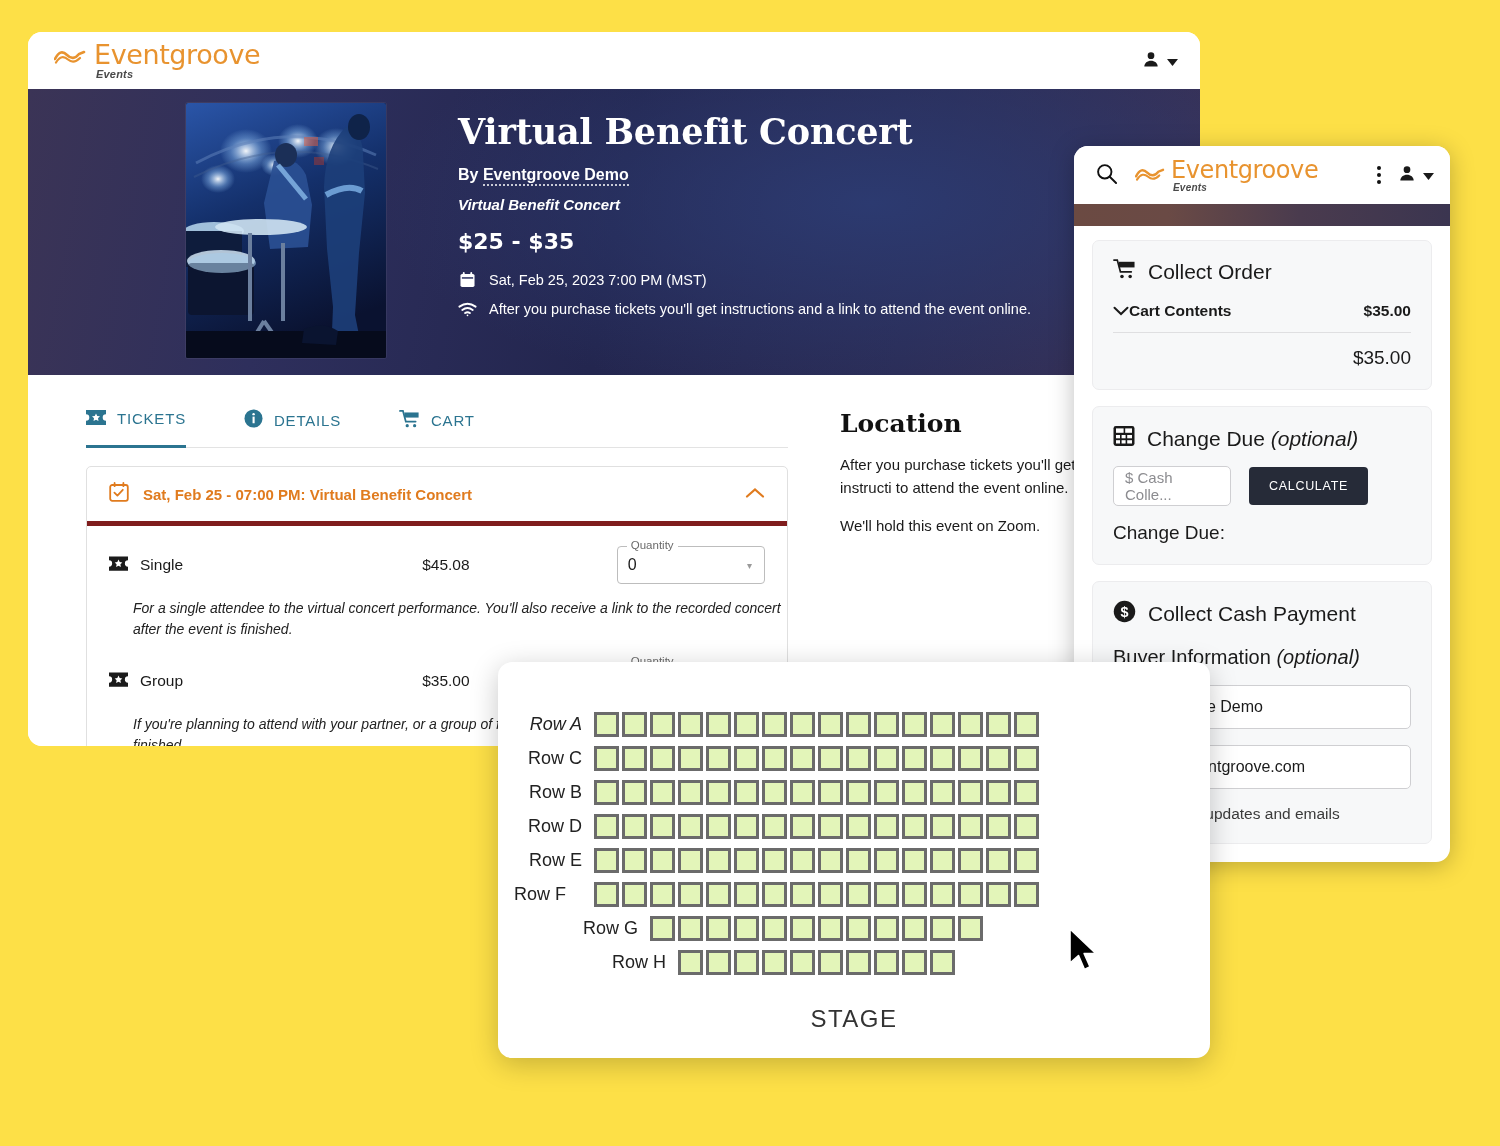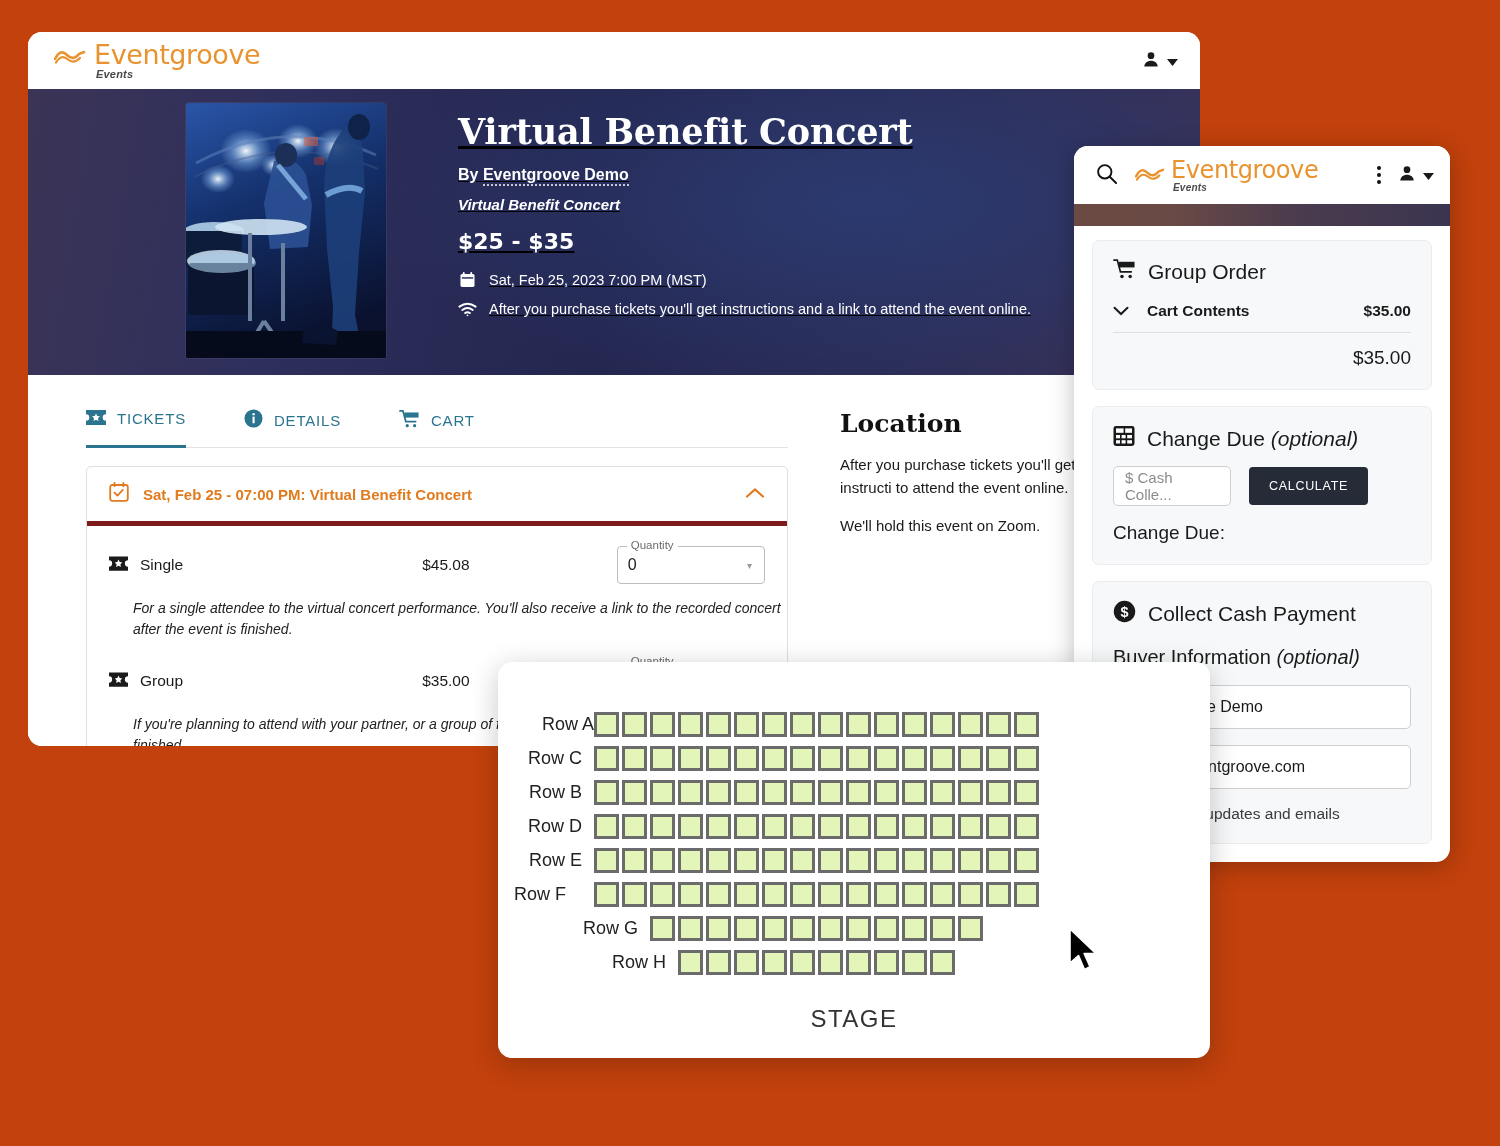--- a/index.html
+++ b/index.html
@@ -2,21 +2,21 @@
 <html><head>
 <meta charset="utf-8">
 <style>
   * { box-sizing: border-box; margin: 0; padding: 0; }
   html, body {
     width: 1500px; height: 1146px;
     background: #000;
     font-family: "Liberation Sans", sans-serif;
     overflow: hidden;
   }
-  #stage { position: relative; width: 1500px; height: 1146px; background: #c2410c; }
+  #stage { position: relative; width: 1500px; height: 1146px; background: #fde047; }
 
   
   .desktop-window {
     position: absolute; left: 28px; top: 32px;
     width: 1172px; height: 714px;
     background: #fff;
     border-radius: 14px 14px 14px 14px;
     overflow: hidden;
   }
   .dw-topbar {
@@ -36,21 +36,21 @@
     margin-top: 1px; margin-left: 2px; letter-spacing: 0.2px;
   }
   .account-btn { display: flex; align-items: center; gap: 6px; cursor: pointer; }
 
   
   .hero {
     position: relative; height: 286px;
     background:
       radial-gradient(ellipse 60% 100% at 72% 40%, #2c3a70 0%, rgba(44,58,112,0) 70%),
       linear-gradient(100deg, #3b3456 0%, #2e2f5c 22%, #23264f 50%, #2b2c55 75%, #3a3257 100%);
-    display: flex; align-items: flex-start; padding: 14px 0 0 0; text-decoration: underline;
+    display: flex; align-items: flex-start; padding: 14px 0 0 0;
   }
   .hero-photo {
     width: 200px; height: 255px; margin-left: 158px; margin-top: 0px;
     border-radius: 2px; overflow: hidden; position: relative;
     background: #0a0c1e;
     box-shadow: 0 0 0 1px rgba(255,255,255,.06);
   }
   .hero-photo svg { display: block; }
   .hero-info { margin-left: 72px; padding-top: 8px; color: #fff; }
   .hero-title {
@@ -138,21 +138,21 @@
   }
   .card-title {
     display: flex; align-items: center; gap: 12px;
     font-size: 21px; color: #1a1a1a; font-weight: 400; margin-bottom: 14px;
   }
   .card-title em { font-style: italic; }
   .cart-line {
     display: flex; align-items: center; justify-content: space-between;
     font-size: 15.5px; font-weight: bold; color: #1a1a1a; padding: 4px 0 12px 0;
   }
-  .cart-line .left { display: flex; align-items: center; gap: 18px; }
+  .cart-line .left { display: flex; align-items: center; gap: 0; }
   .cart-rule { height: 1px; background: #dfdfe1; }
   .cart-total { text-align: right; font-size: 19px; color: #1a1a1a; padding-top: 14px; }
   .cd-row { display: flex; align-items: center; gap: 18px; margin-bottom: 16px; }
   .cash-input {
     width: 118px; height: 40px; background: #fff;
     border: 1px solid #cfcfd2; border-radius: 5px;
     display: flex; align-items: center; padding: 0 11px;
     font-size: 15px; color: #8c8c90;
   }
   .calc-btn {
@@ -469,21 +469,21 @@
       <div class="card">
         <div class="card-title">
           <span>
             <svg width="23" height="20" viewBox="0 0 22 19" fill="none" stroke="#1a1a1a" stroke-width="1.6">
               <path d="M0.9 1h3.2l3 11.2h10.4" stroke-linecap="round"></path>
               <rect x="5.6" y="2.6" width="15" height="5.4" fill="#1a1a1a" stroke="none"></rect>
               <circle cx="8.6" cy="16.6" r="1.7" fill="#1a1a1a" stroke="none"></circle>
               <circle cx="16.4" cy="16.6" r="1.7" fill="#1a1a1a" stroke="none"></circle>
             </svg>
           </span>
-          <span>Group Order</span>
+          <span>Collect Order</span>
         </div>
         <div class="cart-line">
           <span class="left">
             <span>
               <svg width="16" height="10" viewBox="0 0 16 10" fill="none" stroke="#1a1a1a" stroke-width="2" stroke-linecap="round">
                 <path d="M1.5 1.8 L8 8 L14.5 1.8"></path>
               </svg>
             </span>
             <span>Cart Contents</span>
           </span>
@@ -546,21 +546,21 @@
           <span class="chk-box"></span>
           <span>Receive updates and emails</span>
         </div>
       </div>
     </div>
   </div>
 
   <div class="seat-panel">
     <div class="seat-rows" id="seat-rows">
         <div class="seat-row">
-          <div class="seat-label" style="width: 96px; ">Row A</div>
+          <div class="seat-label" style="width: 96px; padding-right: 12px; font-style: italic;">Row A</div>
           <div class="seats">
             <div class="seat" style="background: rgb(227, 245, 185); border-color: rgb(107, 107, 107);"></div>
             <div class="seat" style="background: rgb(227, 245, 185); border-color: rgb(107, 107, 107);"></div>
             <div class="seat" style="background: rgb(227, 245, 185); border-color: rgb(107, 107, 107);"></div>
             <div class="seat" style="background: rgb(227, 245, 185); border-color: rgb(107, 107, 107);"></div>
             <div class="seat" style="background: rgb(227, 245, 185); border-color: rgb(107, 107, 107);"></div>
             <div class="seat" style="background: rgb(227, 245, 185); border-color: rgb(107, 107, 107);"></div>
             <div class="seat" style="background: rgb(227, 245, 185); border-color: rgb(107, 107, 107);"></div>
             <div class="seat" style="background: rgb(227, 245, 185); border-color: rgb(107, 107, 107);"></div>
             <div class="seat" style="background: rgb(227, 245, 185); border-color: rgb(107, 107, 107);"></div>

